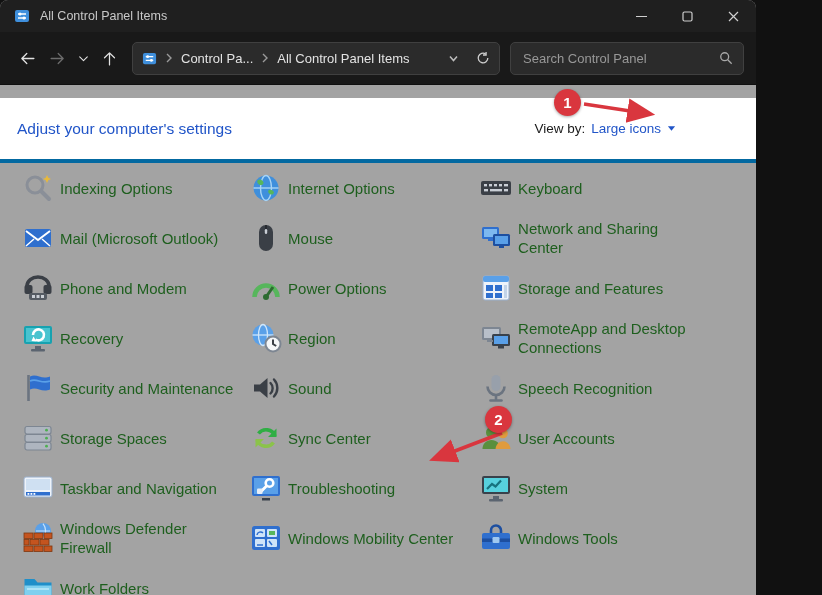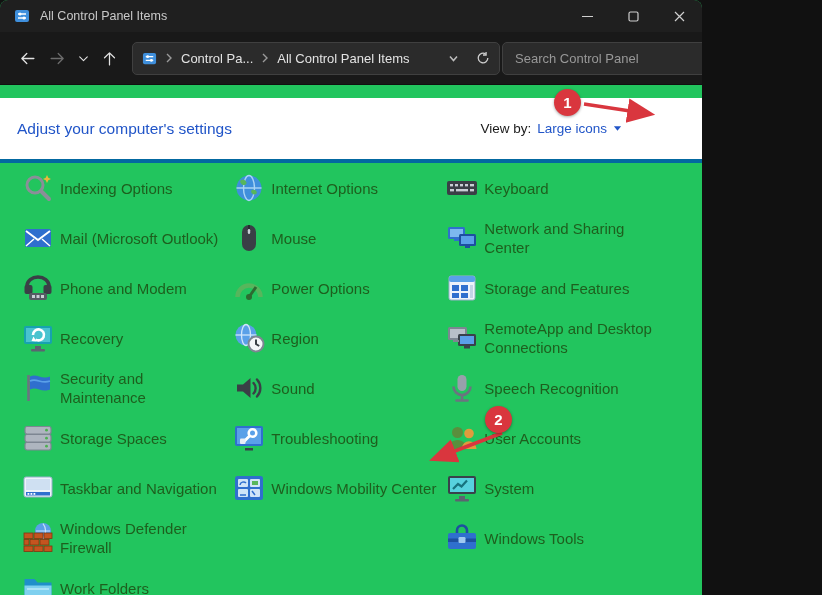--- a/index.html
+++ b/index.html
@@ -1,19 +1,19 @@
 <!DOCTYPE html>
 <html><head>
 <meta charset="utf-8">
 <style>
   html,body{margin:0;padding:0;background:#111;}
   .window{
-    position:relative;width:702px;height:595px;overflow:hidden;
+    position:relative;width:756px;height:595px;overflow:hidden;
     font-family:"Liberation Sans","DejaVu Sans",sans-serif;
-    background:#22c55e;border-radius:8px 8px 0 0;
+    background:#a3a3a3;border-radius:8px 8px 0 0;
   }
   
   .titlebar{height:32px;background:#1f1f1f;display:flex;align-items:center;color:#cfcfcf;}
   .app-icon{width:16px;height:16px;margin:0 10px 0 14px;display:flex;}
   .app-icon svg{width:16px;height:16px;}
   .title{font-size:12.5px;color:#c9c9c9;}
   .win-controls{margin-left:auto;display:flex;height:32px;}
   .win-btn{width:46px;height:32px;display:flex;align-items:center;justify-content:center;color:#cfcfcf;cursor:pointer;}
   .win-btn svg{width:11px;height:11px;}
   
@@ -28,21 +28,21 @@
   .addressbar .cp-glyph{width:15px;height:15px;display:flex;}
   .addressbar .cp-glyph svg{width:15px;height:15px;}
   .crumb{white-space:nowrap;cursor:pointer;}
   .crumb-sep{color:#9a9a9a;display:flex;}
   .crumb-sep svg{width:10px;height:10px;}
   .addr-chev{margin-left:auto;color:#bdbdbd;display:flex;cursor:pointer;}
   .addr-chev svg{width:11px;height:11px;}
   .addr-refresh{color:#cfcfcf;display:flex;margin-left:10px;cursor:pointer;}
   .addr-refresh svg{width:14px;height:14px;}
   .searchbox{height:33px;box-sizing:border-box;background:#2b2b2b;border:1px solid #404040;border-radius:5px;
-    flex:1;margin-left:2px;display:flex;align-items:center;padding:0 10px;}
+    flex:1;margin-left:10px;display:flex;align-items:center;padding:0 10px;}
   .searchbox input{flex:1;background:transparent;border:none;outline:none;color:#d6d6d6;font-size:13px;font-family:inherit;}
   .searchbox input::placeholder{color:#989898;}
   .search-glyph{color:#a8a8a8;display:flex;margin-left:8px;cursor:pointer;}
   .search-glyph svg{width:14px;height:14px;}
   
   .header{height:61px;display:flex;align-items:center;justify-content:space-between;
     padding:0 80px 0 17px;border-bottom:4px solid #0369a1;background:#fff;margin-top:13px;}
   .header-title{color:#2155c8;font-size:15.5px;}
   .viewby{display:flex;align-items:center;gap:6px;font-size:13.5px;color:#1b1b1b;cursor:pointer;}
   .viewby .value{color:#2155c8;}
@@ -351,20 +351,31 @@
             <svg viewBox="0 0 32 32">
               <path d="M4 12.5v7h6l7.5 6.5V6L10 12.5z" fill="#3a3f46"></path>
               <path d="M20.5 11a7.5 7.5 0 0 1 0 10.5M24 7.5a12.5 12.5 0 0 1 0 17" fill="none" stroke="#3a3f46" stroke-width="2.4" stroke-linecap="round"></path>
             </svg>
           </span>
           <span class="cp-label">Sound</span>
         </div>
         <div class="cp-item">
           <span class="cp-icon">
             <svg viewBox="0 0 32 32">
+              <path d="M8.5 11.5A9.5 9.5 0 0 1 25 14" fill="none" stroke="#2fae44" stroke-width="3.6"></path>
+              <path d="M26.5 6.5v8.5h-8.5z" fill="#2fae44"></path>
+              <path d="M23.5 20.5A9.5 9.5 0 0 1 7 18" fill="none" stroke="#8bc34a" stroke-width="3.6"></path>
+              <path d="M5.5 25.5V17h8.5z" fill="#8bc34a"></path>
+            </svg>
+          </span>
+          <span class="cp-label">Sync Center</span>
+        </div>
+        <div class="cp-item">
+          <span class="cp-icon">
+            <svg viewBox="0 0 32 32">
               <rect x="2" y="4" width="28" height="20" rx="2" fill="#2f6fce"></rect>
               <rect x="4" y="6" width="24" height="16" fill="#5aa0e8"></rect>
               <circle cx="19.5" cy="11" r="3.8" fill="none" stroke="#fff" stroke-width="2.6"></circle>
               <line x1="16.5" y1="14" x2="10" y2="20.5" stroke="#fff" stroke-width="2.8" stroke-linecap="round"></line>
               <rect x="7" y="16.5" width="5.5" height="5.5" rx="1" fill="#e8eef6"></rect>
               <rect x="12" y="26" width="8" height="2.5" fill="#39414b"></rect>
             </svg>
           </span>
           <span class="cp-label">Troubleshooting</span>
         </div>

